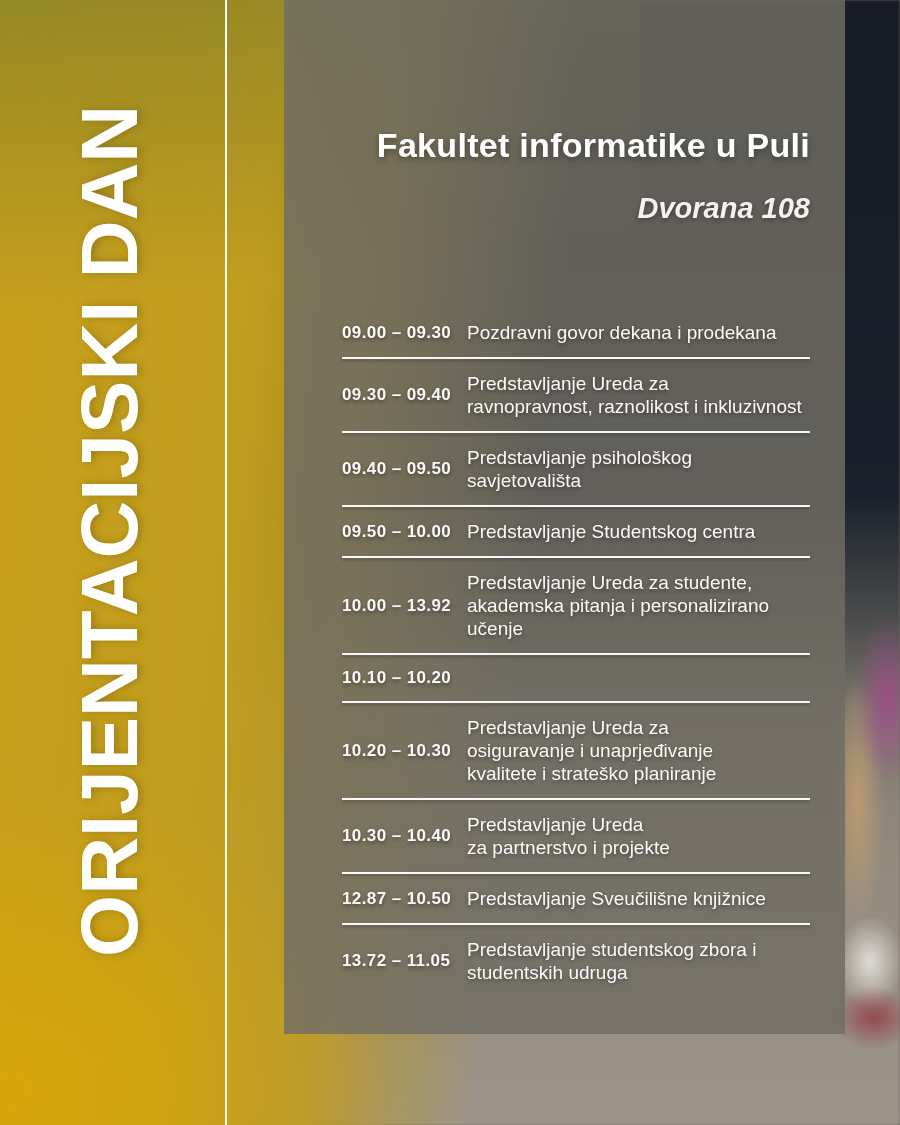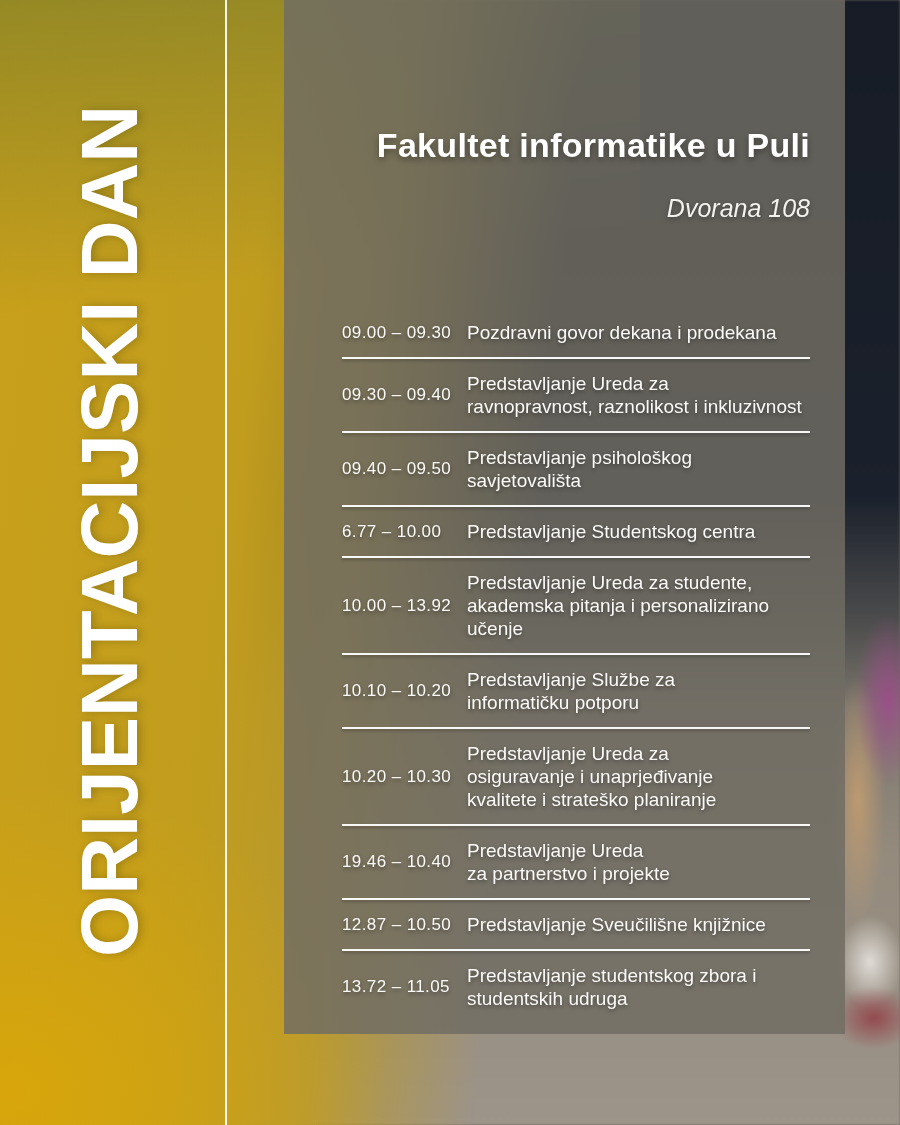--- a/index.html
+++ b/index.html
@@ -54,32 +54,33 @@
     color: #fbfaf8;
   }
   .header { margin-top: 124px; text-align: right; }
   .header h1 {
     margin: 0; font-size: 34px; font-weight: 700; letter-spacing: 0.3px;
     line-height: 42px; color: #ffffff;
     text-shadow: 0 3px 6px rgba(0,0,0,0.35);
   }
   .subtitle {
     margin-top: 26px;
-    font-style: italic; font-size: 25px; line-height: 32px;
+    font-style: italic; font-size: 29px; line-height: 32px;
     color: #f4f2ef;
     text-shadow: 0 2px 5px rgba(0,0,0,0.35);
+    font-weight: bold;
   }
   .schedule { margin-top: 84px; }
   .row {
     display: flex; align-items: center; justify-content: space-between;
     padding: 13px 0;
   }
   .time {
     flex: 0 0 125px;
-    font-size: 17px; font-weight: 400; letter-spacing: 0.4px;
+    font-size: 17px; font-weight: 700; letter-spacing: 0.4px;
     white-space: nowrap;
     text-shadow: 0 2px 4px rgba(0,0,0,0.4);
   }
   .desc {
     flex: 1 1 auto;
     font-size: 19px; line-height: 23px;
     text-align: left;
     white-space: pre-line;
     text-shadow: 0 2px 4px rgba(0,0,0,0.4);
   }
@@ -118,45 +119,43 @@
         <div class="desc">Predstavljanje Ureda za
 ravnopravnost, raznolikost i inkluzivnost</div>
       </div>
       <div class="sep"></div>
       <div class="row">
         <div class="time">09.40 – 09.50</div>
         <div class="desc">Predstavljanje psihološkog savjetovališta</div>
       </div>
       <div class="sep"></div>
       <div class="row">
-        <div class="time">6.77 – 10.00</div>
+        <div class="time">09.50 – 10.00</div>
         <div class="desc">Predstavljanje Studentskog centra</div>
       </div>
       <div class="sep"></div>
       <div class="row">
         <div class="time">10.00 – 13.92</div>
         <div class="desc">Predstavljanje Ureda za studente,
 akademska pitanja i personalizirano učenje</div>
       </div>
       <div class="sep"></div>
       <div class="row">
         <div class="time">10.10 – 10.20</div>
-        <div class="desc">Predstavljanje Službe za
-informatičku potporu</div>
       </div>
       <div class="sep"></div>
       <div class="row">
         <div class="time">10.20 – 10.30</div>
         <div class="desc">Predstavljanje Ureda za
 osiguravanje i unaprjeđivanje
 kvalitete i strateško planiranje</div>
       </div>
       <div class="sep"></div>
       <div class="row">
-        <div class="time">19.46 – 10.40</div>
+        <div class="time">10.30 – 10.40</div>
         <div class="desc">Predstavljanje Ureda
 za partnerstvo i projekte</div>
       </div>
       <div class="sep"></div>
       <div class="row">
         <div class="time">12.87 – 10.50</div>
         <div class="desc">Predstavljanje Sveučilišne knjižnice</div>
       </div>
       <div class="sep"></div>
       <div class="row">

